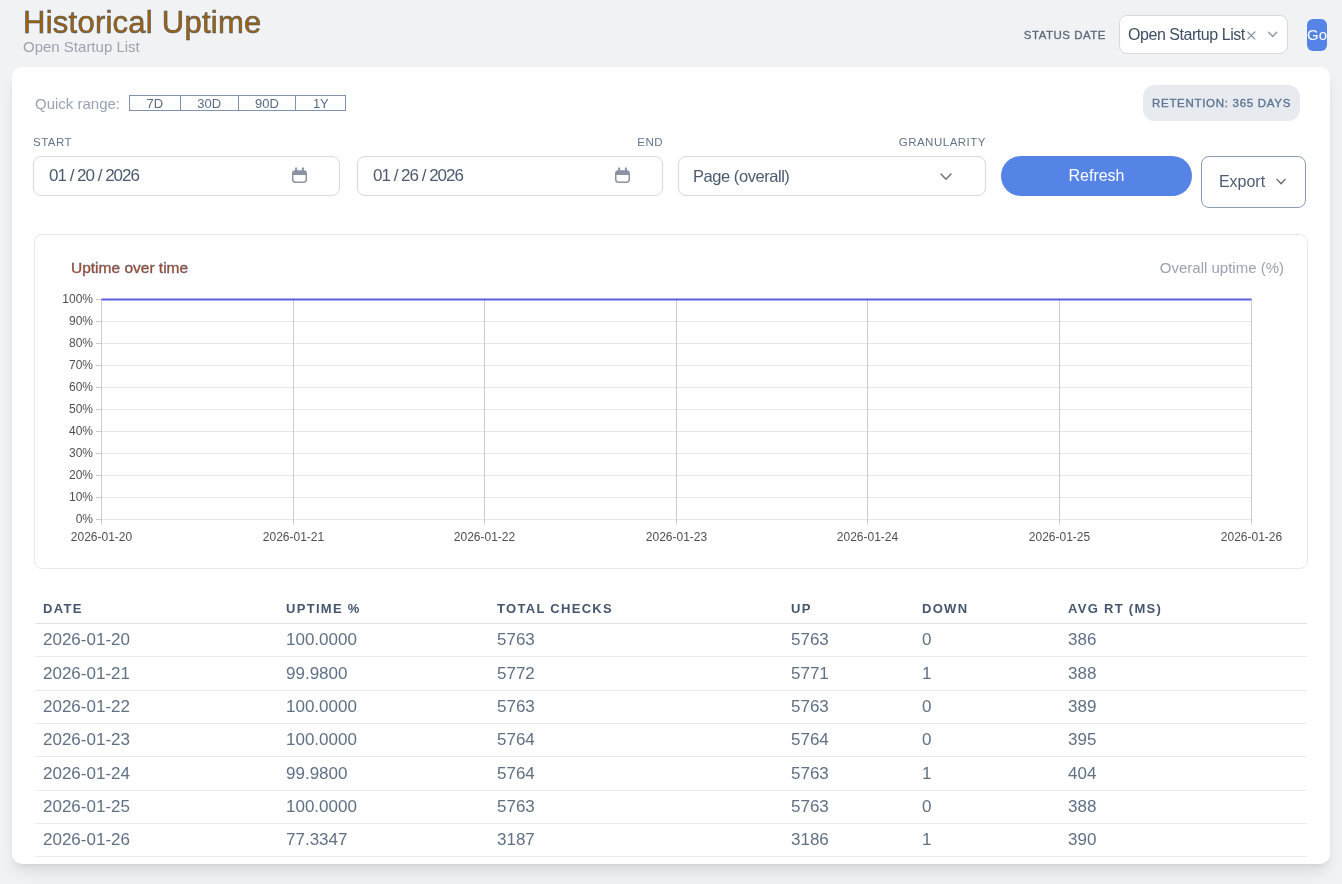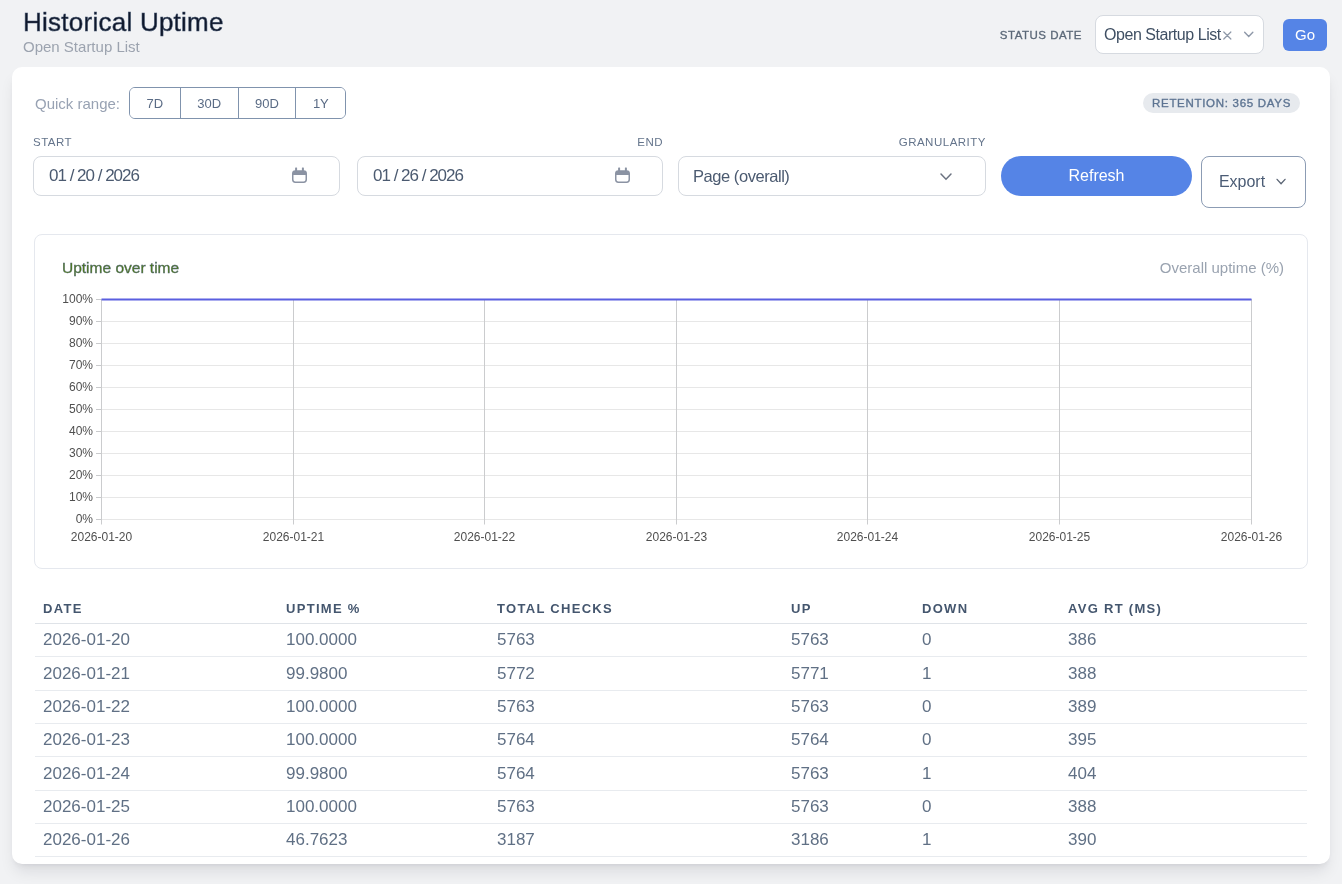--- a/index.html
+++ b/index.html
@@ -1,44 +1,44 @@
 <!DOCTYPE html>
 <html><head>
 <meta charset="utf-8">
 <style>
   * { box-sizing: border-box; margin: 0; padding: 0; }
   html,body { width:1342px; height:884px; background:#f1f2f4; font-family:"Liberation Sans",sans-serif; }
   .header { display:flex; justify-content:space-between; align-items:flex-start; padding:8px 15px 0 23px; }
-  .h-title { font-size:26px; font-weight:400; -webkit-text-stroke:0.55px #41526b; color:#0f172a; letter-spacing:.25px; line-height:29px; }
+  .h-title { font-size:31px; font-weight:400; -webkit-text-stroke:0.55px #41526b; color:#a16207; letter-spacing:.25px; line-height:29px; }
   .h-sub { font-size:15px; color:#9ca3af; margin-top:1px; }
   .h-right { display:flex; align-items:center; margin-top:7px; }
   .sp-label { font-size:11.5px; font-weight:400; -webkit-text-stroke:.3px #5b6878; color:#5b6878; letter-spacing:.5px; margin-right:13px; }
   .sp-select { display:flex; align-items:center; background:#fff; border:1px solid #d6dae0; border-radius:8px; height:39px; width:169px; padding:0 9px 0 8px; }
   .sp-select .txt { font-size:16px; color:#3f4f63; letter-spacing:-.45px; white-space:nowrap; }
-  .go-btn { margin-left:19px; background:#5584e6; color:#fff; font-size:15px; border-radius:6px; height:32px; padding:0 12px; display:flex; align-items:center; }
+  .go-btn { margin-left:19px; background:#5584e6; color:#fff; font-size:15px; border-radius:6px; height:32px; padding:0 0; display:flex; align-items:center; }
   .chev { width:14px; height:9px; margin-left:10px; }
 
   .card { margin:12px 12px 0 12px; background:#fff; border-radius:10px; box-shadow:0 10px 15px -3px rgba(16,24,40,.1),0 4px 6px -4px rgba(16,24,40,.1); padding:22px 23px 11px 23px; height:797px; }
   .row1 { display:flex; align-items:center; height:28px; }
   .qr-label { font-size:15px; color:#98a2b3; margin-right:9px; }
-  .seg { display:flex; border:1px solid #8093ad; border-radius:6px; overflow:hidden; background:#fff; height:32px; }
+  .seg { display:flex; border:1px solid #8093ad; border-radius:0; overflow:hidden; background:#fff; height:16px; }
   .seg button { background:#fff; border:none; border-left:1px solid #8093ad; font-family:inherit; font-size:13px; color:#5a6b85; padding:0 16.5px; }
   .seg button:first-child { border-left:none; }
-  .badge { margin-left:auto; margin-right:7px; background:#e7eaee; border-radius:12px; height:20px; display:flex; align-items:center; padding:0 9px; font-size:11.5px; font-weight:400; -webkit-text-stroke:.35px #5d7492; color:#5d7492; letter-spacing:.7px; }
+  .badge { margin-left:auto; margin-right:7px; background:#e7eaee; border-radius:12px; height:36px; display:flex; align-items:center; padding:0 9px; font-size:11.5px; font-weight:400; -webkit-text-stroke:.35px #5d7492; color:#5d7492; letter-spacing:.7px; }
 
   .row2 { display:flex; margin-top:19px; margin-left:-2px; }
   .mr17{margin-right:17px;} .mr15{margin-right:15px;text-align:right;} .mr9{margin-right:9px;}
   .fld-label { font-size:11.5px; font-weight:400; color:#64748b; letter-spacing:.5px; height:13px; margin-bottom:7px; }
   .inp { height:40px; border:1px solid #d6dae0; border-radius:8px; background:#fff; display:flex; align-items:center; padding:0 32px 0 15px; font-size:17px; color:#4b5a70; }
   .w1 { width:307px; } .w2 { width:306px; } .w3 { width:308px; }
   .btn-refresh { width:191px; height:40px; margin-top:20px; background:#5584e6; border-radius:20px; color:#fff; font-size:16px; display:flex; align-items:center; justify-content:center; }
   .btn-export { width:105px; height:52px; margin-top:20px; background:#fff; border:1px solid #8c9cb4; border-radius:8px; color:#4b5c75; font-size:16px; display:flex; align-items:center; justify-content:center; }
 
   .chart-panel { margin-top:26px; margin-left:-1px; width:1274px; height:335px; border:1px solid #e5e8ee; border-radius:8px; position:relative; }
-  .cp-title { position:absolute; left:27px; top:24px; font-size:15.5px; font-weight:400; -webkit-text-stroke:.4px #54657e; color:#4d7c0f; }
+  .cp-title { position:absolute; left:36px; top:24px; font-size:15.5px; font-weight:400; -webkit-text-stroke:.4px #54657e; color:#c2410c; }
   .cp-right { position:absolute; right:23px; top:24px; font-size:15px; color:#9aa3b0; }
 
   table { border-collapse:collapse; margin-top:25px; width:1272px; }
   th { text-align:left; font-size:13px; color:#44566e; letter-spacing:1.3px; padding:7px 0 7px 8px; border-bottom:1px solid #dfe3e8; }
   td { font-size:17px; color:#607085; padding:0 0 0 8px; height:33.35px; border-bottom:1px solid #e8ebef; }
 </style>
 </head>
 <body>
   <div class="header">
     <div>
@@ -241,21 +241,21 @@
         <tr>
           <td>2026-01-25</td>
           <td>100.0000</td>
           <td>5763</td>
           <td>5763</td>
           <td>0</td>
           <td>388</td>
         </tr>
         <tr>
           <td>2026-01-26</td>
-          <td>46.7623</td>
+          <td>77.3347</td>
           <td>3187</td>
           <td>3186</td>
           <td>1</td>
           <td>390</td>
         </tr>
       </tbody>
     </table>
   </div>
 
 </body></html>

